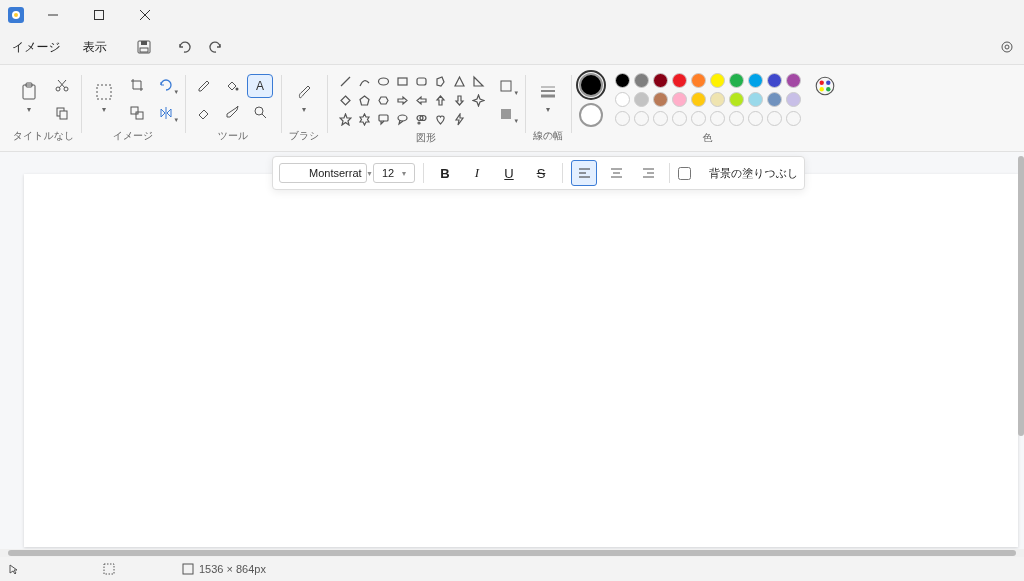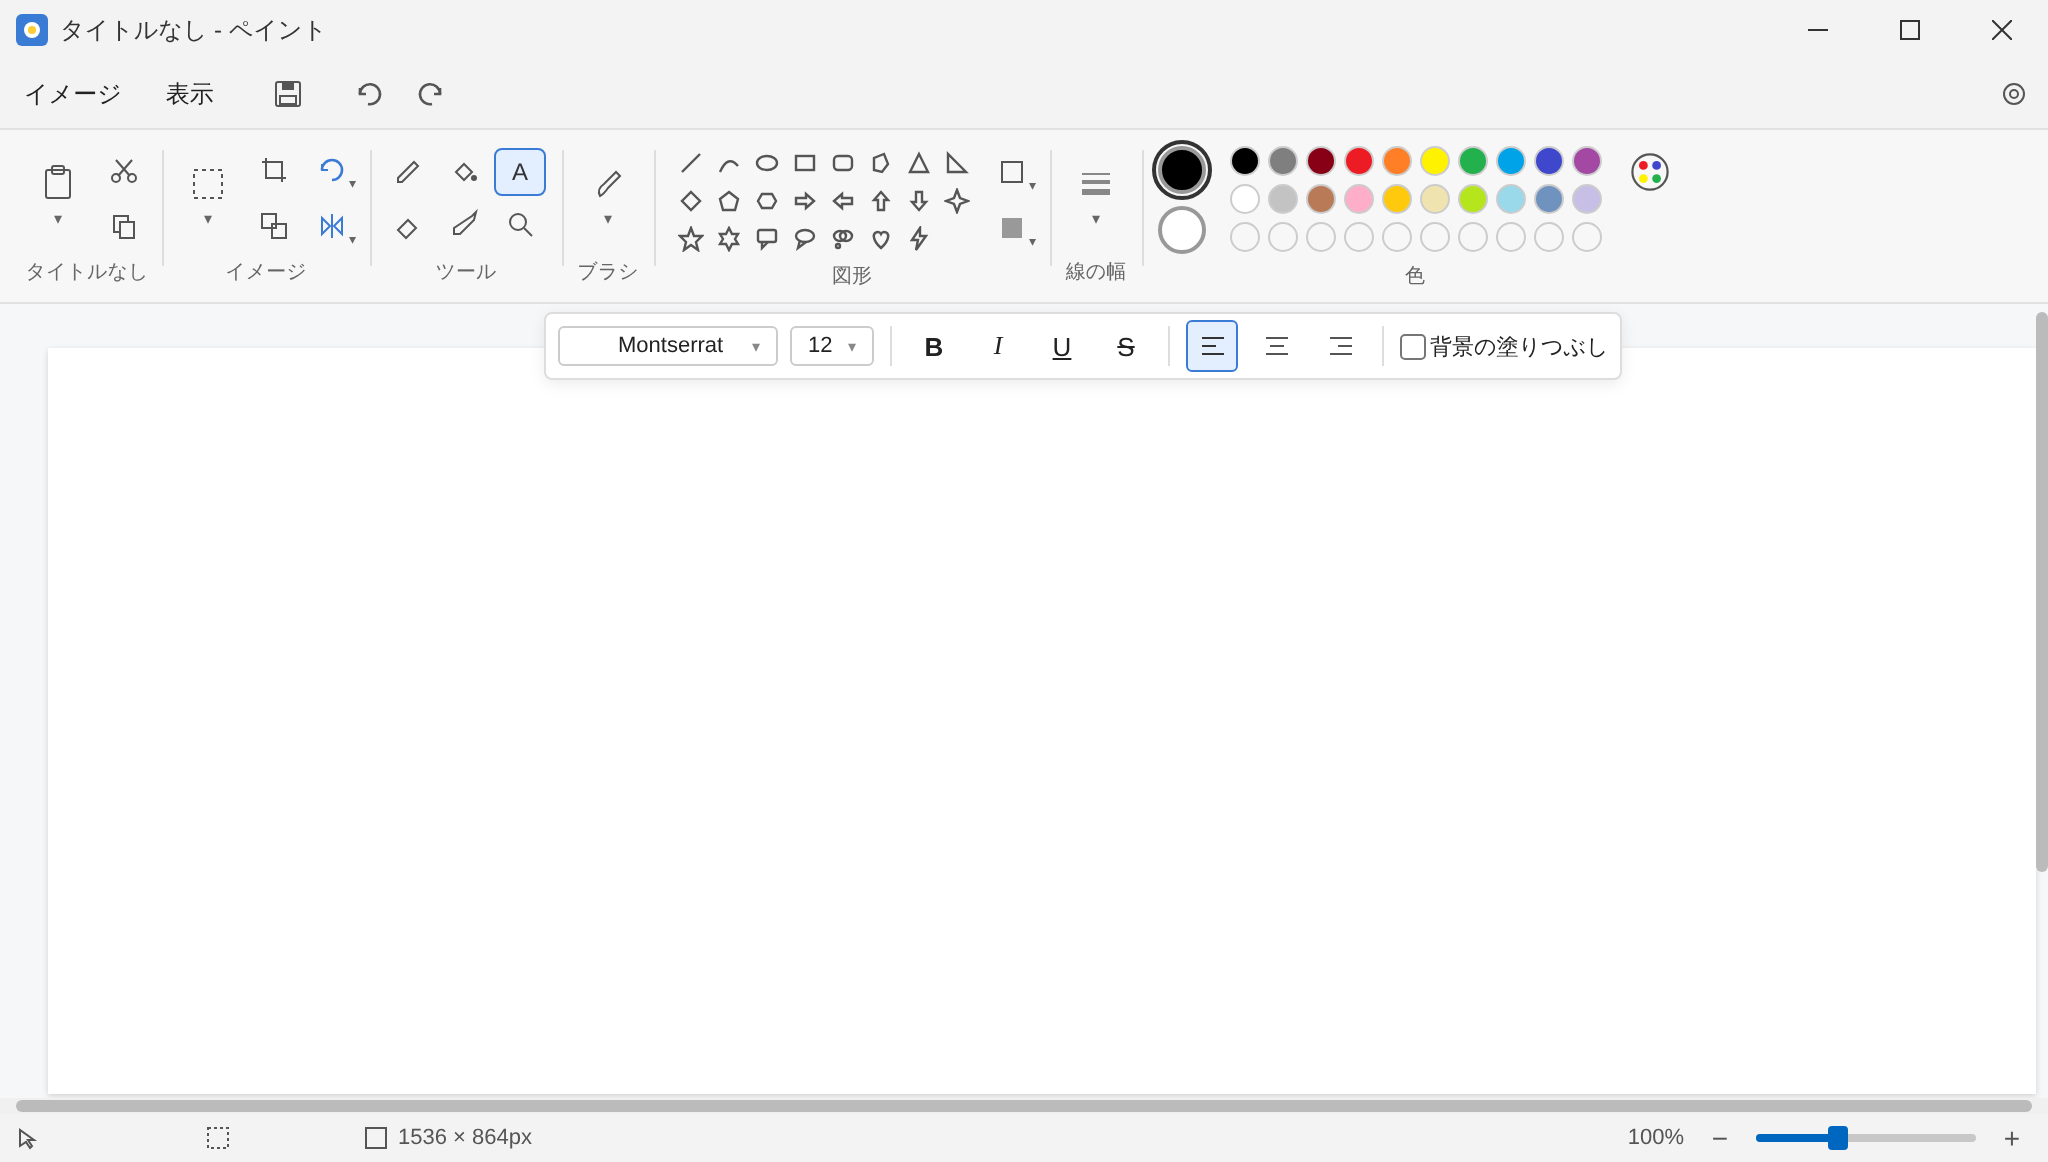--- a/index.html
+++ b/index.html
@@ -35,27 +35,27 @@
 .colors { display:flex; align-items:flex-start; gap:6px; }
 .cbig { display:flex; flex-direction:column; gap:6px; padding:2px 6px 2px 2px; }
 .cbig .cb { width:24px;height:24px;border-radius:50%; border:2px solid #999; }
 .cbig .cb.active { outline:2px solid #333; outline-offset:1px; }
 .cgrid { display:grid; grid-template-columns:repeat(10,16px); grid-auto-rows:16px; gap:3px; padding-top:2px; }
 .cgrid .cc { width:15px;height:15px;border-radius:50%; border:1px solid #ccc; }
 .editcol { width:26px;height:26px;display:flex;align-items:center;justify-content:center;border-radius:4px; margin-left:4px; margin-top:2px; }
 .canvaswrap { flex:1; background:#f6f7f9; position:relative; overflow:hidden; }
 .texttoolbar { position:absolute; left:272px; top:4px; display:flex; align-items:center; gap:6px; background:#fff; border:1px solid #ddd; border-radius:4px; padding:3px 6px; box-shadow:0 2px 8px rgba(0,0,0,.08); }
 .ttsel { border:1px solid #ccc; border-radius:3px; padding:3px 8px; font-size:11px; display:flex; align-items:center; gap:6px; }
-.ttsel.font { width:110px;padding-left:29px; }
+.ttsel.font { width:88px;padding-left:29px; }
 .ttsel.size { width:42px; }
 .ttsel .dd { font-size:8px; color:#888; margin-left:auto; }
 .ttbtn { width:26px;height:26px;display:flex;align-items:center;justify-content:center;border-radius:3px;font-size:13px; }
 .ttbtn.sel { background:#e3efff; border:1px solid #3a7bd5; }
 .ttbtn svg { width:15px;height:15px; }
-.ttchk { display:flex; align-items:center; gap:2px; font-size:11px; }
+.ttchk { display:flex; align-items:center; gap:18px; font-size:11px; }
 .ttchk input { width:13px;height:13px; }
 .vsep { width:1px; height:20px; background:#ddd; margin:0 2px; }
 .canvas { position:absolute; left:24px; top:22px; right:6px; bottom:2px; background:#fff; box-shadow:0 1px 3px rgba(0,0,0,.15); }
 .vscroll { position:absolute; right:0; top:4px; bottom:2px; width:6px; }
 .vscroll .thumb { position:absolute; top:0; width:6px; height:280px; background:#bbb; border-radius:3px; }
 .hscroll { height:8px; background:#f0f0f0; position:relative; }
 .hscroll .thumb { position:absolute; left:8px; right:8px; top:1px; height:6px; background:#bbb; border-radius:3px; }
 .statusbar { height:24px; display:flex; align-items:center; padding:0 8px; font-size:11px; color:#555; gap:18px; background:#f3f3f3; }
 .statusbar .item { display:flex; align-items:center; gap:5px; }
 .statusbar .item svg { width:12px; height:12px; }
@@ -67,21 +67,20 @@
 </style>
 </head>
 <body>
 
 <div class="titlebar">
   <svg class="logo" viewBox="0 0 16 16">
       <rect width="16" height="16" rx="3" fill="#3a7bd5"></rect>
       <circle cx="8" cy="8" r="4" fill="#fff"></circle>
       <circle cx="8" cy="8" r="2" fill="#ffcc33"></circle>
     </svg>
-  <span class="title">タイトルなし - ペイント</span>
   <div class="winbtns">
     <div class="winbtn">
         <svg viewBox="0 0 10 10">
           <line x1="0" y1="5" x2="10" y2="5" stroke="#333" stroke-width="1"></line>
         </svg>
       </div>
     <div class="winbtn">
         <svg viewBox="0 0 10 10">
           <rect x="0.5" y="0.5" width="9" height="9" stroke="#333" fill="none"></rect>
         </svg>
@@ -533,22 +532,13 @@
         <rect x="1" y="1" width="10" height="10" stroke="#555" stroke-dasharray="1.5 1.5" fill="none"></rect>
       </svg>
       <span></span>
     </div>
   <div class="item" style="margin-left:44px">
       <svg viewBox="0 0 12 12">
         <rect x="1" y="1" width="10" height="10" stroke="#555" fill="none"></rect>
       </svg>
       <span>1536 × 864px</span>
     </div>
-  <div class="zoom">
-    <span>100%</span>
-    <div class="zbtn">−</div>
-    <div class="zslider">
-        <div class="zfill"></div>
-        <div class="zhandle"></div>
-      </div>
-    <div class="zbtn">+</div>
-  </div>
 </div>
 
 </body></html>

